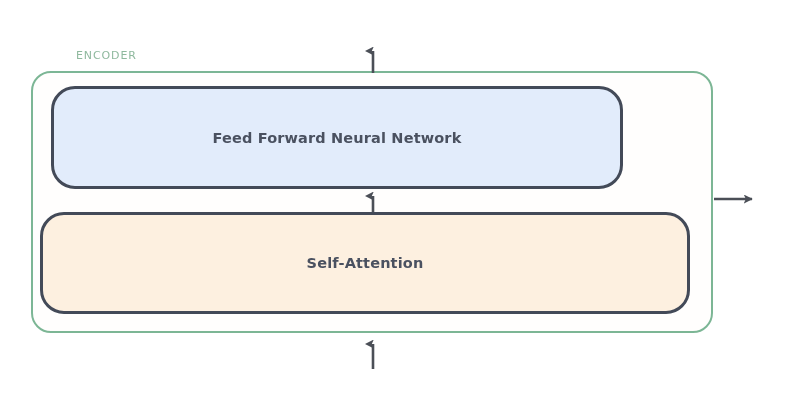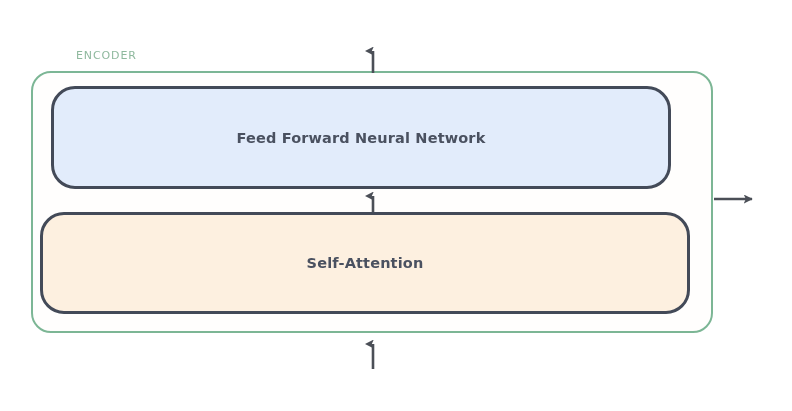--- a/index.html
+++ b/index.html
@@ -63,21 +63,21 @@
     font-size: 14.5px;
     font-weight: 600;
     color: #4a5160;
     letter-spacing: 0.15px;
     white-space: nowrap;
   }
 
   .block-ffnn {
     left: 51px;
     top: 86px;
-    width: 620px;
+    width: 572px;
     height: 103px;
     background: #e2ecfb;
   }
 
   .block-selfattn {
     left: 40px;
     top: 212px;
     width: 650px;
     height: 102px;
     background: #fdf0e0;

